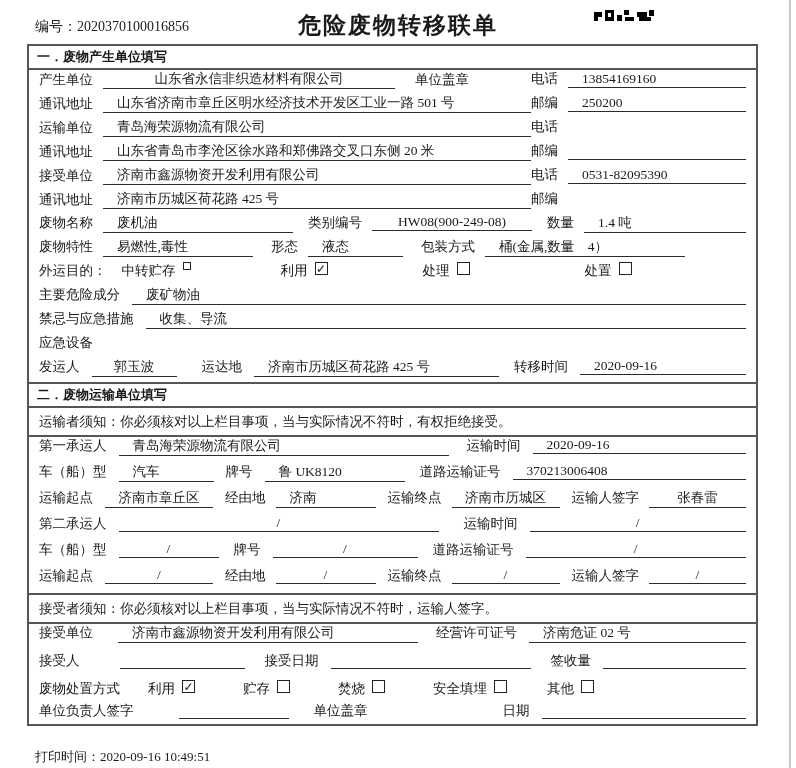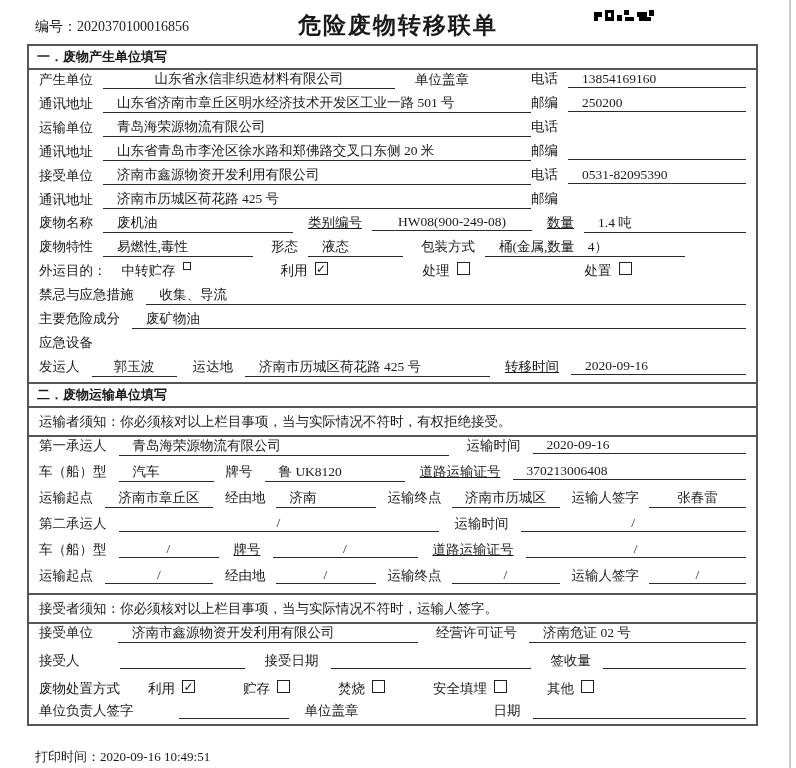--- a/index.html
+++ b/index.html
@@ -48,22 +48,22 @@
   .r22 { height:22px !important; }
   .lbl { flex:none; }
   .u {
     border-bottom:1px solid #2b2b2b; text-align:center;
     min-height:17px; padding:0 3px; overflow:hidden;
   }
   .u.tl { text-align:left; padding-left:14px; }
   .fill { flex:1; }
   .left-part { flex:1; display:flex; align-items:flex-end; min-width:0; }
   .right-part { flex:none; width:215px; display:flex; align-items:flex-end; } .ml12{margin-left:12px;}
-  .ml15{margin-left:15px;text-decoration:underline;} .ml18{margin-left:18px;} .ml20{margin-left:20px;}
-  .ml25{margin-left:16px;font-family:Liberation Mono, monospace;}
+  .ml15{margin-left:15px;} .ml18{margin-left:18px;} .ml20{margin-left:20px;}
+  .ml25{margin-left:25px;font-family:Liberation Mono, monospace;}
   .mr10{margin-right:10px;} .mr12{margin-right:12px;}
   .cb {
     display:inline-block; width:13px; height:13px;
     border:1px solid #222; margin-left:7px; flex:none;
     text-align:center; line-height:12px; font-size:12px;
     margin-bottom:1px;
   }
   .cb.small { width:8px; height:8px; margin-bottom:2px; }
   .sp { display:inline-block; flex:none; }
   .print-time { position:absolute; left:35px; top:748px; font-size:13px; }
@@ -196,27 +196,27 @@
       <span class="cb">✓</span>
       <span class="sp" style="width:95px"></span>
       <span>处理</span>
       <span class="cb"></span>
       <span class="sp" style="width:115px"></span>
       <span>处置</span>
       <span class="cb"></span>
     </div>
 
     <div class="row">
+      <span class="lbl mr12">主要危险成分</span>
+      <span class="u fill tl">废矿物油</span>
+    </div>
+
+    <div class="row">
       <span class="lbl mr12">禁忌与应急措施</span>
       <span class="u fill tl">收集、导流</span>
-    </div>
-
-    <div class="row">
-      <span class="lbl mr12">主要危险成分</span>
-      <span class="u fill tl">废矿物油</span>
     </div>
 
     <div class="row">
       <span class="lbl mr12">应急设备</span>
     </div>
 
     <div class="row">
       <span class="lbl mr12">发运人</span>
       <span class="u" style="width:85px">郭玉波</span>
       <span class="ml25 mr12">运达地</span>

